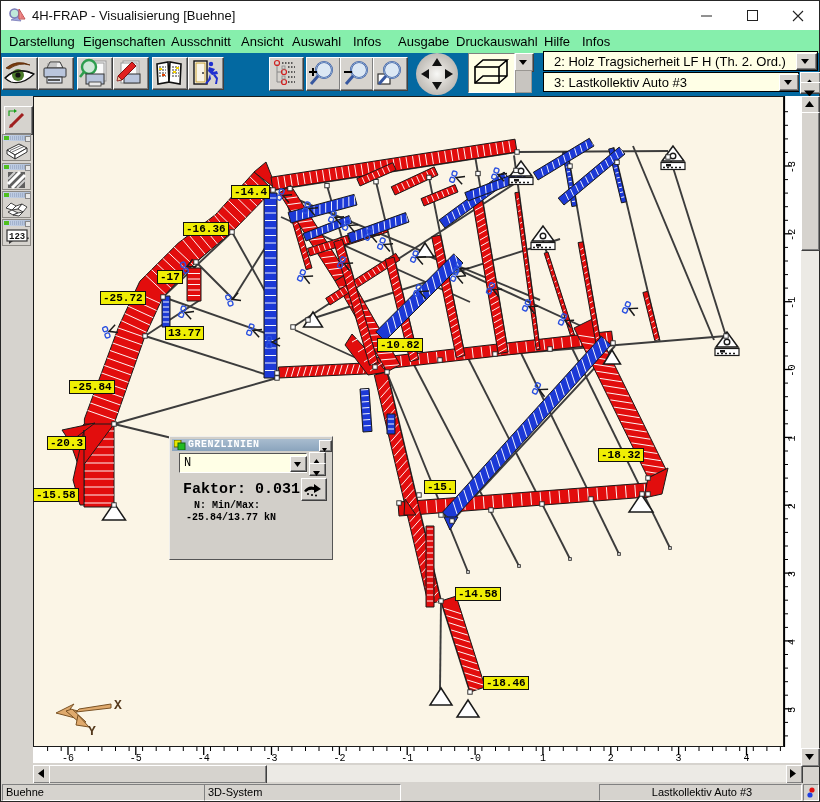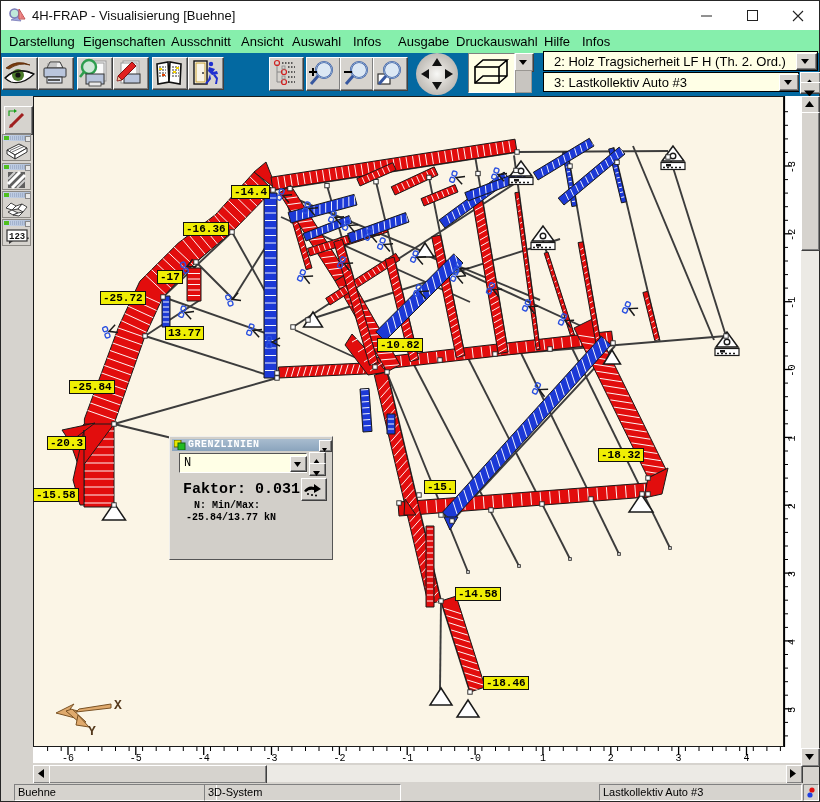--- a/index.html
+++ b/index.html
@@ -845,21 +845,21 @@
 <div id="hscroll">
   <div class="arrowbtn" style="left:0;top:0;width:16px;height:17px"><svg width="14" height="15">
         <path d="M4 7.5 L10 3 L10 12 Z" fill="#000"></path>
       </svg></div>
   <div class="arrowbtn" style="left:16px;top:0;width:216px;height:17px"></div>
   <div class="arrowbtn" style="left:753px;top:0;width:15px;height:17px"><svg width="13" height="15">
         <path d="M9 7.5 L3 3 L3 12 Z" fill="#000"></path>
       </svg></div>
 </div>
 <div id="statusbar">
-  <div class="spanel" style="left:1px;width:198px;margin-left:12px;">Buehne</div>
+  <div class="spanel" style="left:1px;width:198px;">Buehne</div>
   <div class="spanel" style="left:203px;width:192px;">3D-System</div>
-  <div class="spanel" style="left:598px;width:198px;">Lastkollektiv Auto #3</div>
+  <div class="spanel" style="left:598px;width:198px;text-align:center;">Lastkollektiv Auto #3</div>
   <div class="spanel" style="left:802px;width:11px;"></div>
   <svg class="abs" style="left:804px;top:3px" width="12" height="12">
       <circle cx="7" cy="4" r="2.6" fill="#e01010"></circle>
       <circle cx="5" cy="9" r="2.6" fill="#2040e0"></circle>
     </svg>
 </div>
 
 </body></html>

